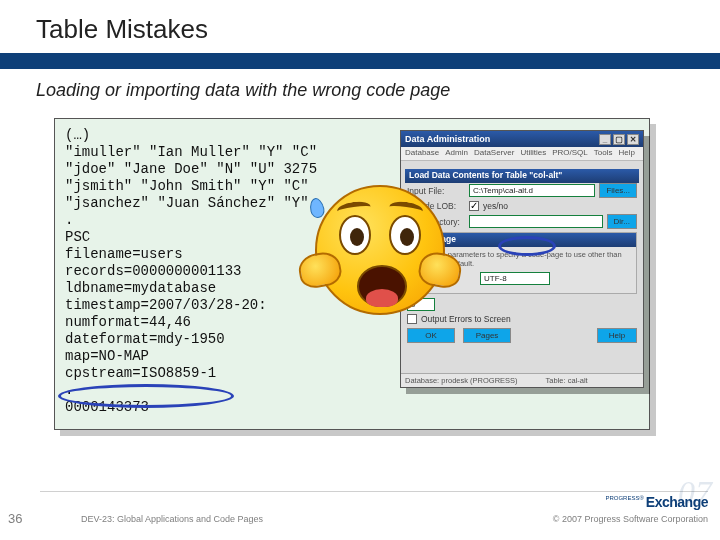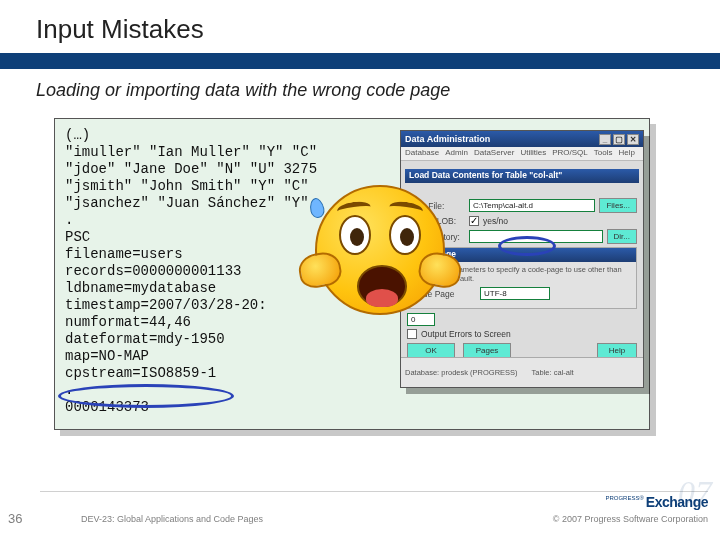--- a/index.html
+++ b/index.html
@@ -108,37 +108,37 @@
   }
   .dlg-body {
     padding: 4px 6px;
   }
   .sub-title {
     height: 14px;
     background: linear-gradient(#2b5aa8,#1d3d74);
     color: #fff;
     font-weight: bold;
     padding: 1px 4px;
-    margin: 4px -2px 15px -2px;
+    margin: 4px -2px 0 -2px;
   }
   .row { display: flex; align-items: center; margin-bottom: 3px; gap: 4px; }
   .lbl { width: 58px; color: #444; }
   .lbl2 { width: 64px; color: #444; }
   .field {
     background: #fff;
     border: 1px solid #15803d;
     height: 13px;
     flex: 1;
     padding: 0 3px;
     font-size: 8px;
     line-height: 11px;
     color: #222;
   }
   .btn {
-    background: #5eead4;
+    background: #0ea5e9;
     border: 1px solid #888;
     height: 15px;
     padding: 0 6px;
     font-size: 8px;
     line-height: 13px;
     text-align: center;
     color: #333;
   }
   .chk {
     width: 10px; height: 10px;
@@ -164,24 +164,24 @@
     font-size: 7.5px;
     color: #555;
     margin: 2px 0 4px 0;
   }
   .dlg-footer {
     position: absolute;
     bottom: 0; left: 0; right: 0;
     border-top: 1px solid #aaa;
     background: #e6e6e6;
     display: flex;
-    padding: 10px 4px;
+    padding: 2px 4px;
     font-size: 7.5px;
     color: #555;
-    gap: 14px;
+    gap: 28px;
   }
   
   .face {
     position: absolute;
     left: 315px; top: 185px;
     width: 130px; height: 130px;
     border-radius: 50%;
     background: radial-gradient(circle at 35% 32%, #ffe15a 0%, #ffc40f 55%, #f49b00 100%);
     border: 2px solid #b36b00;
   }
@@ -297,21 +297,21 @@
   .hr {
     position: absolute;
     left: 40px; right: 12px; bottom: 48px;
     border-top: 1px solid #d0d0d0;
   }
 </style>
 </head>
 <body>
 
 <div class="title-area">
-  <div class="title">Input Mistakes</div>
+  <div class="title">Table Mistakes</div>
   <div class="title-bar"></div>
 </div>
 
 <div class="subtitle">Loading or importing data with the wrong code page</div>
 
 <div class="code-box-shadow"></div>
 <div class="code-box">(…)
 "imuller" "Ian Muller" "Y" "C"
 "jdoe" "Jane Doe" "N" "U" 3275
 "jsmith" "John Smith" "Y" "C"

